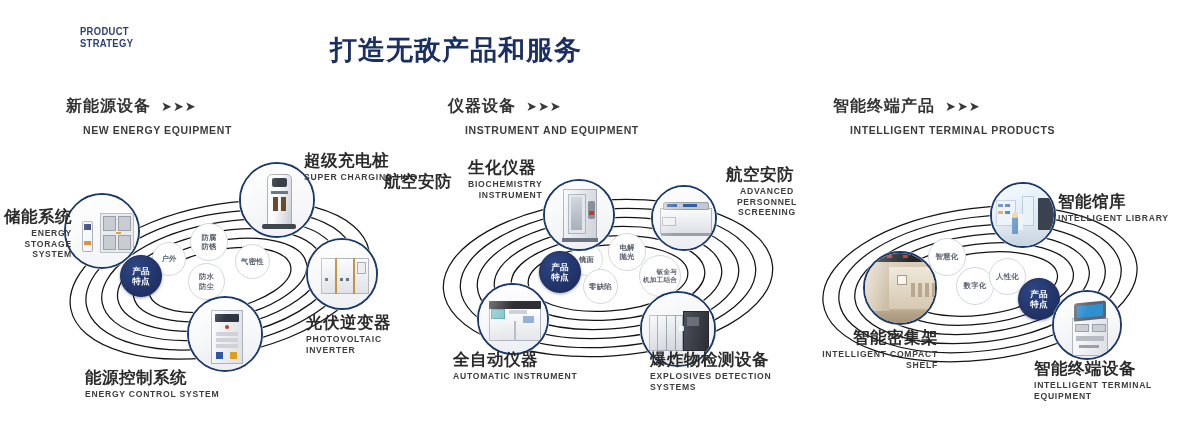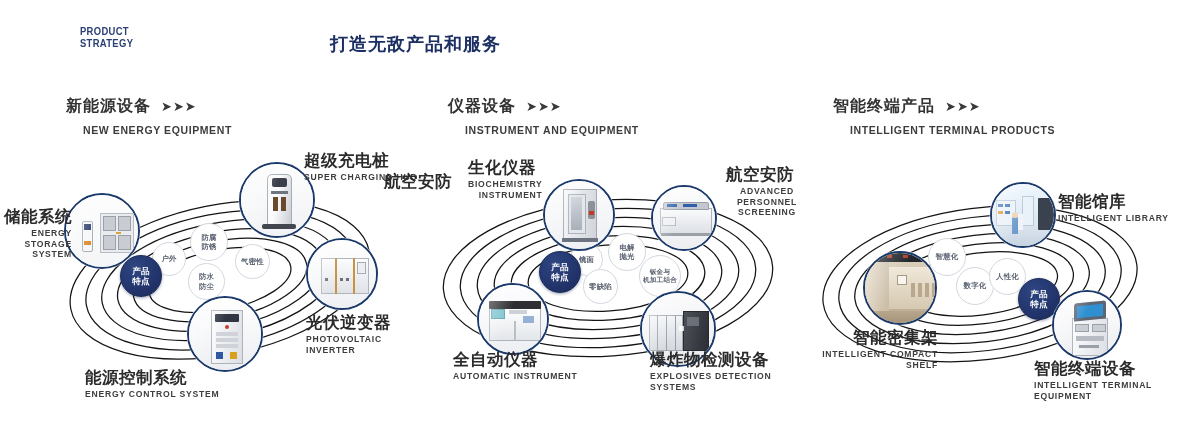--- a/index.html
+++ b/index.html
@@ -19,21 +19,21 @@
   }
   .hdr-en {
     margin-left: 10px; margin-bottom: 2px;
     font-size: 11.5px; font-weight: 700; color:#2b3f75;
     line-height: 1.02; letter-spacing: .4px;
     transform: scaleX(.82); transform-origin: left bottom;
     white-space: pre-line;
   }
   .hdr-tag {
     position:absolute; left:330px; top:32px;
-    font-size: 18px; font-weight: 700; color:#1b2f63; letter-spacing: 1px;
+    font-size: 27px; font-weight: 700; color:#1b2f63; letter-spacing: 1px;
   }
 
   
   .sect { position:absolute; }
   .sect-row { display:flex; align-items:center; }
   .sect-cn { font-size: 16px; font-weight: 700; color:#333333; letter-spacing: 1px; }
   .chev { margin-left: 10px; display:flex; gap:1px; color:#3a3a3a; font-size:13px; line-height:1; }
   .chev span { font-weight:700; transform: scaleY(1.05); }
   .sect-en {
     margin-top: 7px; font-size: 10.5px; font-weight: 700; color:#3c3c3c;
@@ -64,21 +64,21 @@
 
   
   .lbl { position:absolute; }
   .lbl-cn { font-size: 16.5px; font-weight: 700; color:#2b2b2b; letter-spacing:.5px; line-height:1.12; white-space:nowrap; }
   .lbl-en { margin-top:3px; font-size: 8.6px; font-weight:700; color:#3d3d3d; letter-spacing:.75px; line-height:1.22; }
   .lbl.r { text-align:right; }
 
   
   .fb {
     position:absolute; border-radius:50%;
-    display:flex; align-items:center; justify-content:center; text-align:center;
+    display:flex; align-items:center; justify-content:center; text-align:right;
     font-size: 7.4px; font-weight:700; color:#5a6270; line-height:1.22;
     border:1px solid #d3d7de; background:#ffffff;
     letter-spacing:.2px;
   }
   .fb.main {
     background: radial-gradient(circle at 35% 28%, #2e4682 0%, #22346b 60%, #1a2a58 100%);
     border:1px solid #1a2a58; color:#ffffff; font-size:8.6px; font-weight:700;
     box-shadow: 0 1px 3px rgba(20,35,80,.4);
   }
 

